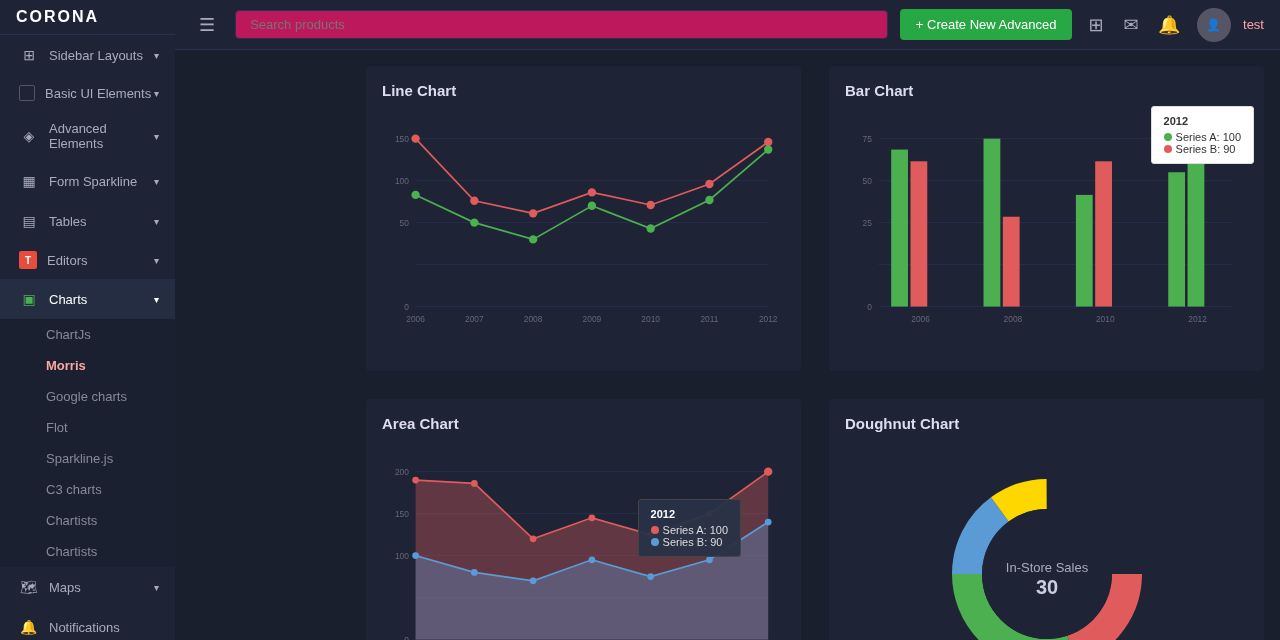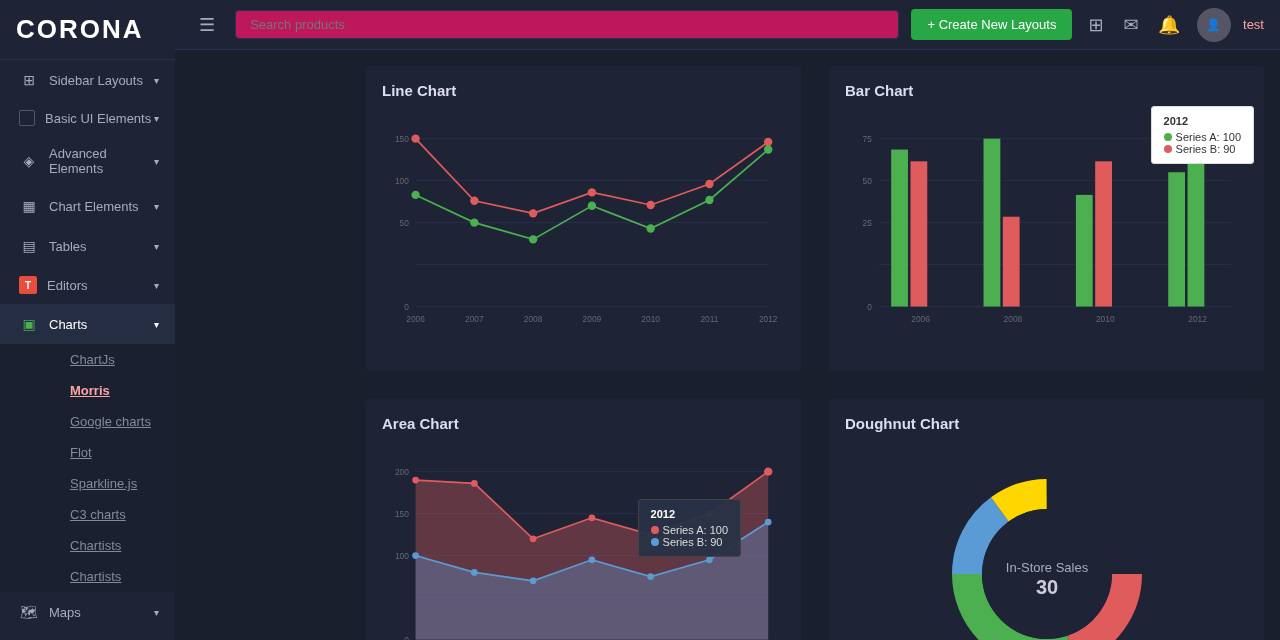--- a/index.html
+++ b/index.html
@@ -9,22 +9,22 @@
     #sidebar {
       width: 175px;
       background: #1e2436;
       display: flex;
       flex-direction: column;
       height: 100%;
       overflow-y: auto;
       flex-shrink: 0;
     }
     #sidebar-logo {
-      padding: 14px 16px;
-      font-size: 26px;
+      padding: 8px 16px;
+      font-size: 16px;
       font-weight: bold;
       color: #fff;
       letter-spacing: 2px;
       border-bottom: 1px solid #2a3050;
     }
     .sidebar-item {
       display: flex;
       align-items: center;
       padding: 10px 16px;
       cursor: pointer;
@@ -43,25 +43,24 @@
       justify-content: center;
       font-size: 14px;
       flex-shrink: 0;
     }
     .sidebar-item .chevron {
       margin-left: auto;
       font-size: 10px;
     }
     .sidebar-submenu { background: #1a2030; }
     .sidebar-subitem {
-      padding: 8px 16px 8px 70px;
+      padding: 8px 16px 8px 46px;
       font-size: 13px;
       color: #889;
       cursor: pointer;
-      text-decoration: underline;
     }
     .sidebar-subitem.active { color: #fca5a5; font-weight: 600; }
 
     
     #topbar {
       position: fixed;
       left: 175px;
       right: 0;
       top: 0;
       height: 50px;
@@ -179,21 +178,21 @@
   </div>
 
   <div class="sidebar-item">
     <span class="icon">◈</span>
     <span>Advanced Elements</span>
     <span class="chevron">▾</span>
   </div>
 
   <div class="sidebar-item">
     <span class="icon">▦</span>
-    <span>Chart Elements</span>
+    <span>Form Sparkline</span>
     <span class="chevron">▾</span>
   </div>
 
   <div class="sidebar-item">
     <span class="icon">▤</span>
     <span>Tables</span>
     <span class="chevron">▾</span>
   </div>
 
   <div class="sidebar-item">
@@ -228,21 +227,21 @@
   <div class="sidebar-item">
     <span class="icon">🔔</span>
     <span>Notifications</span>
   </div>
 
 </div>
 
 <div id="topbar">
   <span id="menu-toggle">☰</span>
   <input id="search-bar" type="text" placeholder="Search products" style="">
-  <button id="create-btn">+ Create New Layouts</button>
+  <button id="create-btn">+ Create New Advanced</button>
   <span class="topbar-icon">⊞</span>
   <span class="topbar-icon">✉</span>
   <span class="topbar-icon">🔔</span>
   <div class="topbar-avatar">
     <span>👤</span>
   </div>
   <span class="topbar-user">test</span>
 </div>
 
 <div id="main">

